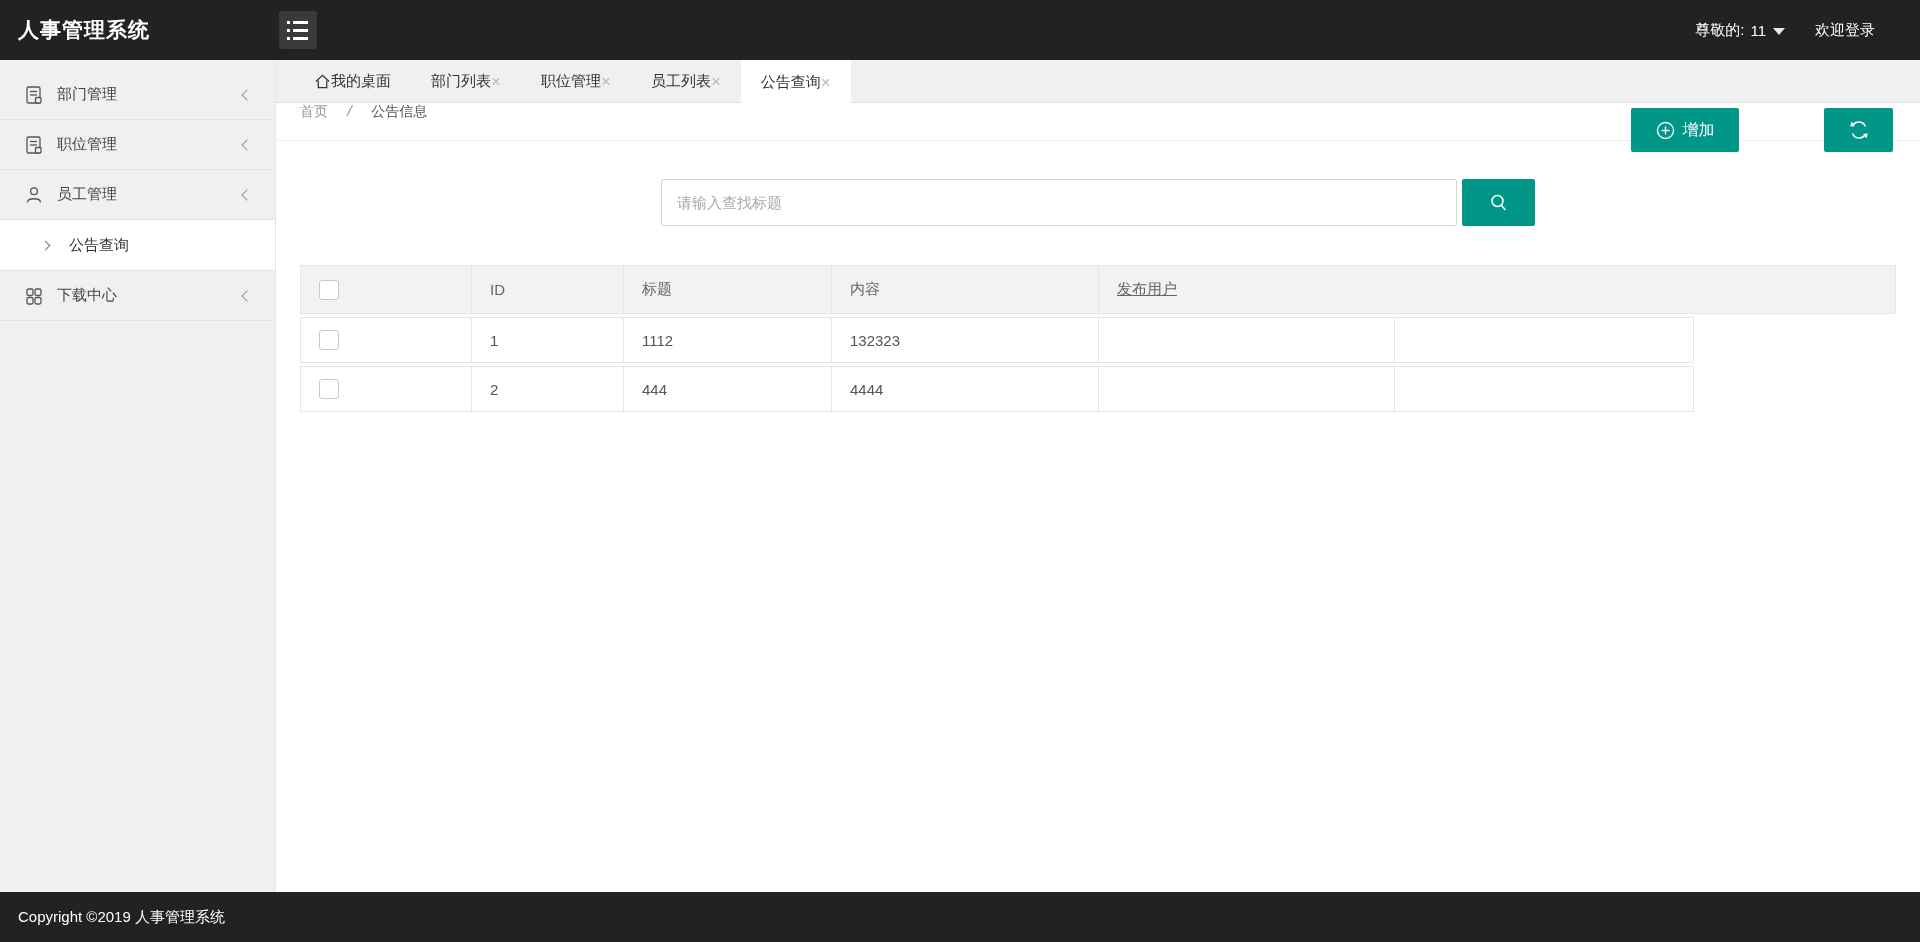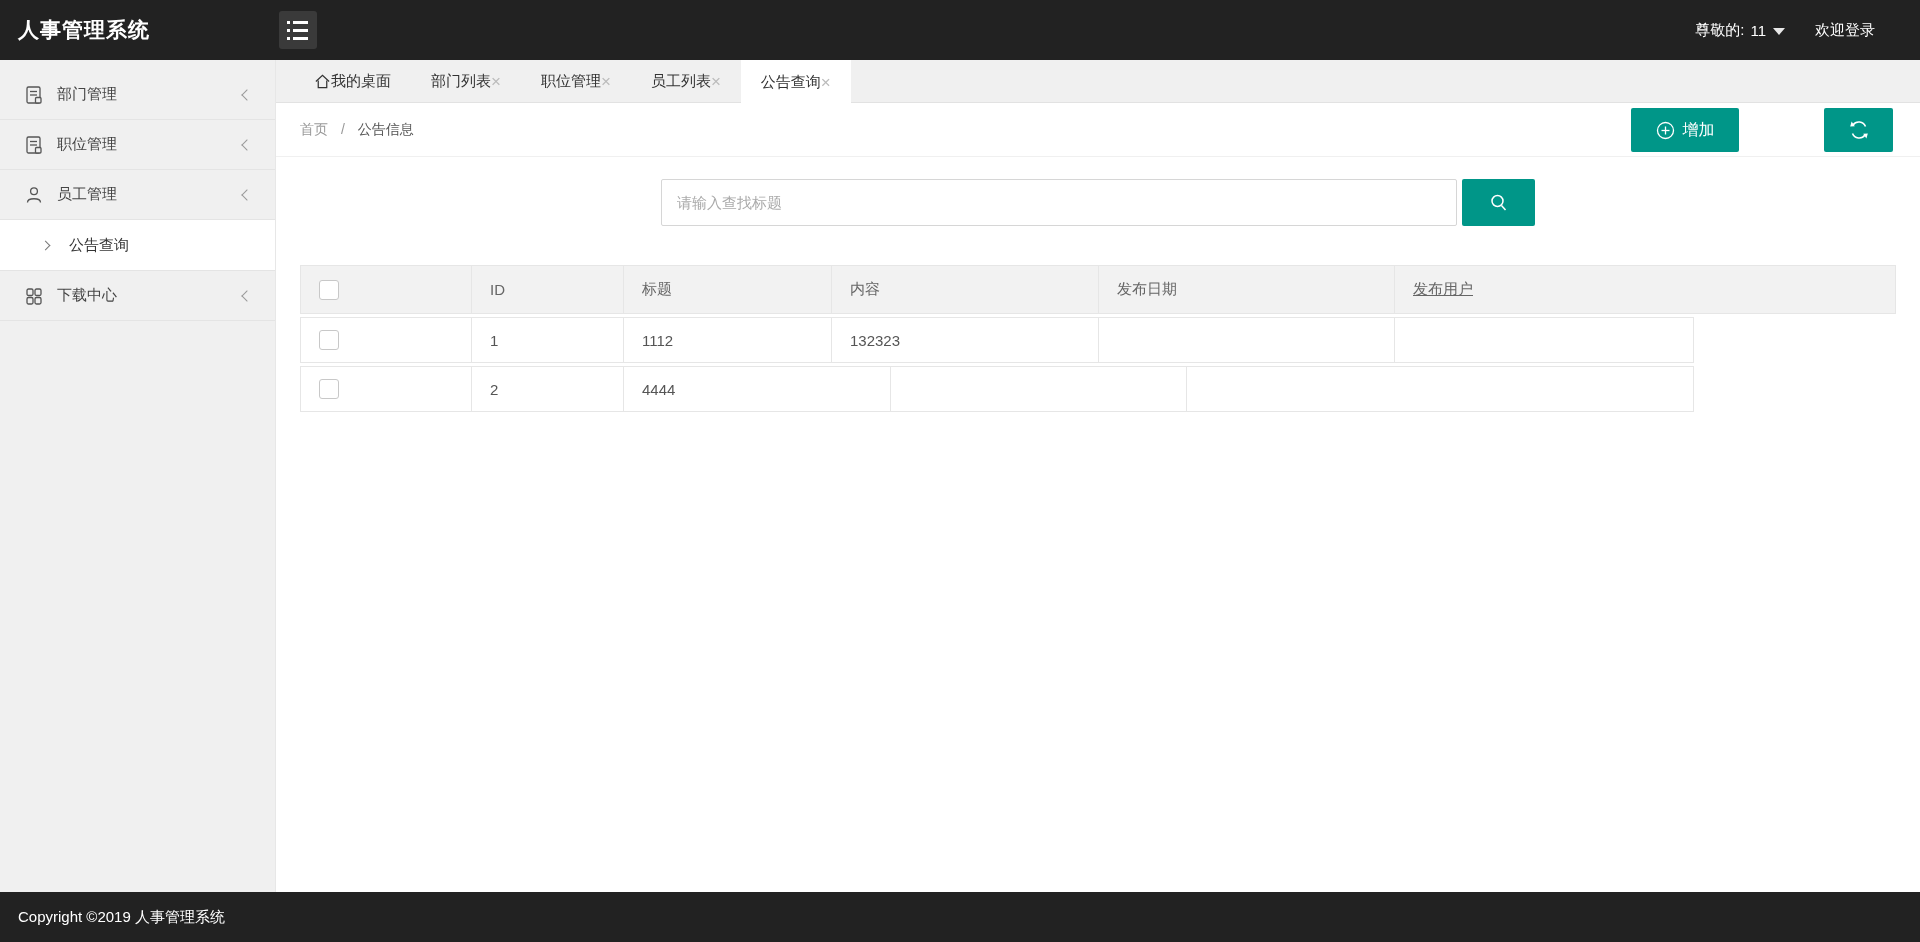--- a/index.html
+++ b/index.html
@@ -42,21 +42,21 @@
   .side-sub-label { font-size:15px; color:#333; margin-left:20px; }
   
   .main { position:absolute; left:276px; top:60px; width:1644px; height:832px; background:#fff; }
   .tabstrip { height:43px; background:#f0f0f0; border-bottom:1px solid #e2e2e2; display:flex;
               align-items:stretch; padding-left:18px; }
   .tab { display:flex; align-items:center; padding:0 20px; font-size:15px; color:#333; cursor:pointer; }
   .tab.active { background:#ffffff; height:44px; }
   .tab-close { color:#bbbbbb; font-size:17px; line-height:1; cursor:pointer; }
   .home-icon svg { display:block; }
   
-  .crumb-row { height:54px; position:relative; display:flex; align-items:center; border-bottom:1px solid #f0f0f0; }
+  .crumb-row { height:38px; position:relative; display:flex; align-items:flex-start; border-bottom:1px solid #f0f0f0;font-family:Liberation Mono, monospace; }
   .breadcrumb { padding-left:24px; font-size:14px; }
   .bc-home { color:#999; cursor:pointer; }
   .bc-sep { color:#999; margin:0 9px; }
   .bc-cur { color:#555; }
   .btn-add { position:absolute; top:5px; right:181px; width:108px; height:44px; background:#009688;
              border:none; border-radius:2px; color:#fff; font-size:16px; display:flex; align-items:center;
              justify-content:center; gap:8px; cursor:pointer; font-family:inherit; }
   .btn-refresh { position:absolute; top:5px; right:27px; width:69px; height:44px; background:#009688;
                  border:none; border-radius:2px; display:flex; align-items:center; justify-content:center; cursor:pointer; }
   
@@ -232,40 +232,40 @@
   </button>
 
   <div class="table-wrap">
     <div class="thead">
       <div class="th col-check">
         <span class="cb"></span>
       </div>
       <div class="th col-id">ID</div>
       <div class="th col-title">标题</div>
       <div class="th col-content">内容</div>
-      <div class="th col-date">发布日期</div>
       <div class="th col-user">发布用户</div>
     </div>
 
     <div class="trow">
       <div class="td col-check">
         <span class="cb"></span>
       </div>
       <div class="td col-id">1</div>
       <div class="td col-title">1112</div>
       <div class="td col-content">132323</div>
       <div class="td col-date"></div>
       <div class="td col-user"></div>
     </div>
 
     <div class="trow">
       <div class="td col-check">
         <span class="cb"></span>
       </div>
       <div class="td col-id">2</div>
+      <div class="td col-title">444</div>
       <div class="td col-content">4444</div>
       <div class="td col-date"></div>
       <div class="td col-user"></div>
     </div>
   </div>
 </div>
 
 <div class="footer">
   <span>Copyright ©2019 人事管理系统</span>
 </div>

